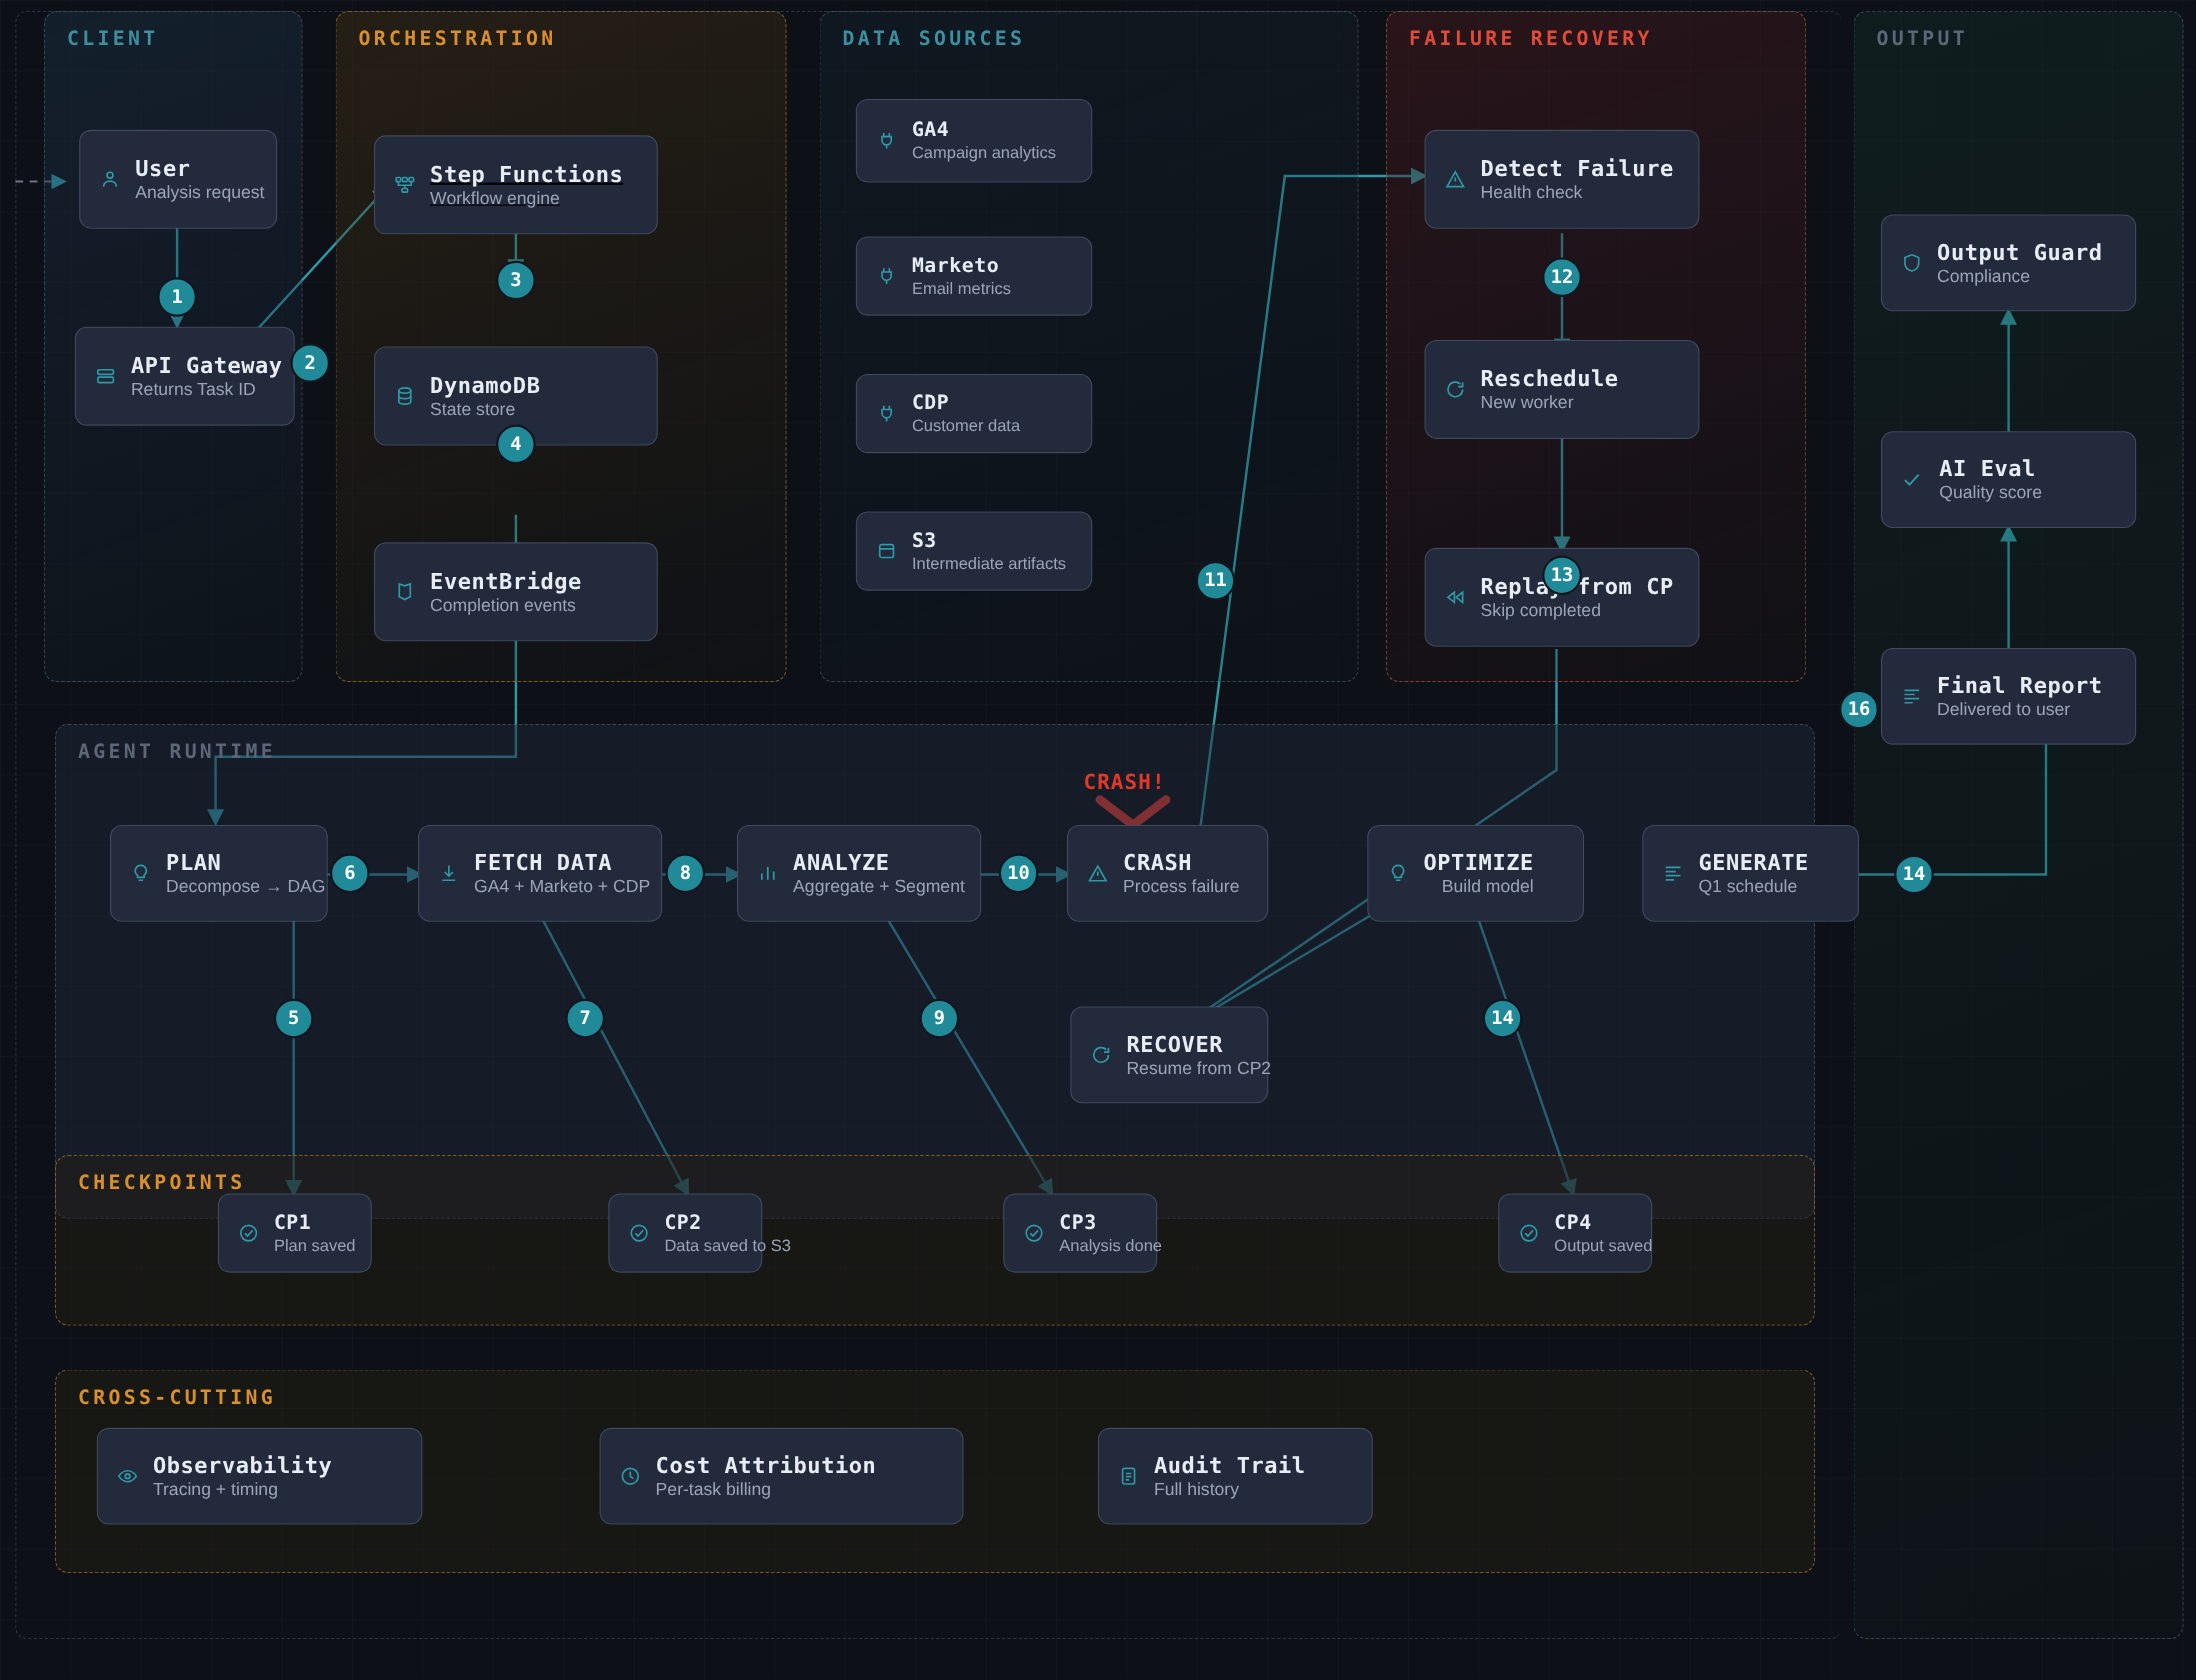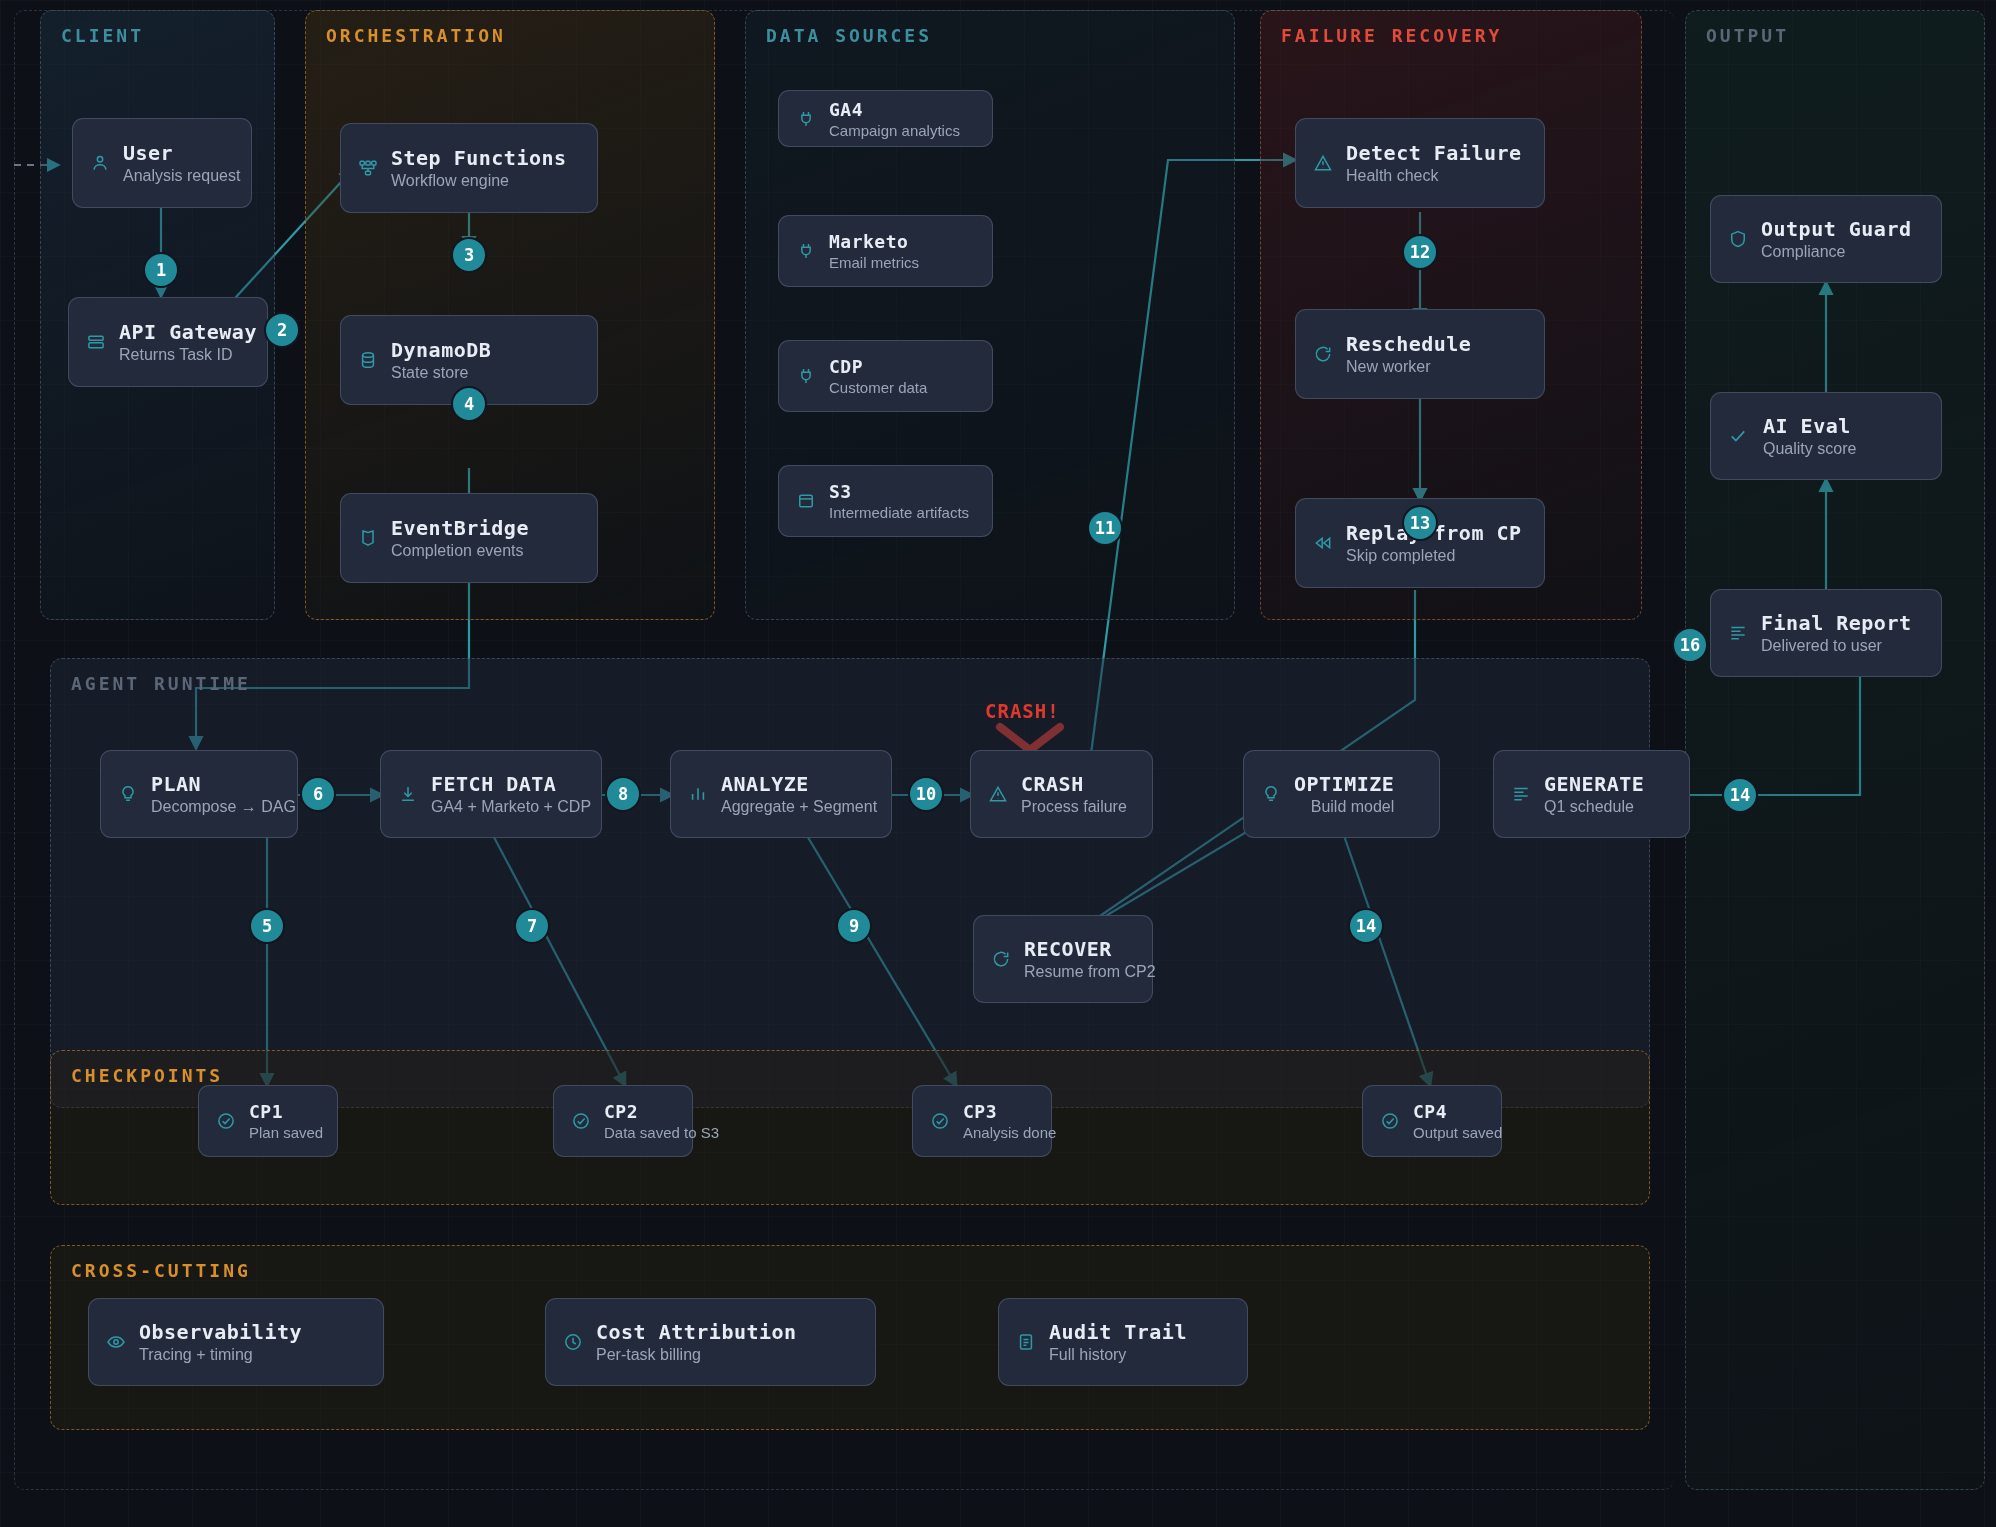--- a/index.html
+++ b/index.html
@@ -215,21 +215,21 @@
           <rect x="3.5" y="5" width="17" height="5" rx="1.4"></rect>
           <rect x="3.5" y="13" width="17" height="6" rx="1.4"></rect>
         </svg>
       </span>
     <span class="txt">
         <span class="tl">API Gateway</span>
         <span class="sb">Returns Task ID</span>
       </span>
   </div>
 
-  <div class="node" style="left:340px; top:123px; width:258px; height:90px;">
+  <div class="node" style="left:340px; top:123px; width:258px; height:90px;text-decoration:underline;">
     <span class="ico">
         <svg viewBox="0 0 24 24" fill="none" stroke="currentColor" stroke-width="1.8">
           <rect x="2.5" y="4" width="5" height="4.5" rx="1"></rect>
           <rect x="9.5" y="4" width="5" height="4.5" rx="1"></rect>
           <rect x="16.5" y="4" width="5" height="4.5" rx="1"></rect>
           <path d="M5 8.5v4h14v-4M12 12.5v4"></path>
           <rect x="9" y="16" width="6" height="4" rx="1"></rect>
         </svg>
       </span>
     <span class="txt">
@@ -255,21 +255,21 @@
         <svg viewBox="0 0 24 24" fill="none" stroke="currentColor" stroke-width="1.8">
           <path d="M6 3.5l6 2 6-2v14l-6 3-6-3z"></path>
         </svg>
       </span>
     <span class="txt">
         <span class="tl">EventBridge</span>
         <span class="sb">Completion events</span>
       </span>
   </div>
 
-  <div class="node small" style="left:778px; top:90px; width:215px; height:57px;">
+  <div class="node small" style="left:778px; top:90px; width:215px; height:76px;">
     <span class="ico">
         <svg viewBox="0 0 24 24" fill="none" stroke="currentColor" stroke-width="1.8">
           <path d="M9 3.5v4M15 3.5v4M7 7.5h10v4a5 5 0 0 1-5 5 5 5 0 0 1-5-5z"></path>
           <path d="M12 16.5v4"></path>
         </svg>
       </span>
     <span class="txt">
         <span class="tl">GA4</span>
         <span class="sb">Campaign analytics</span>
       </span>

